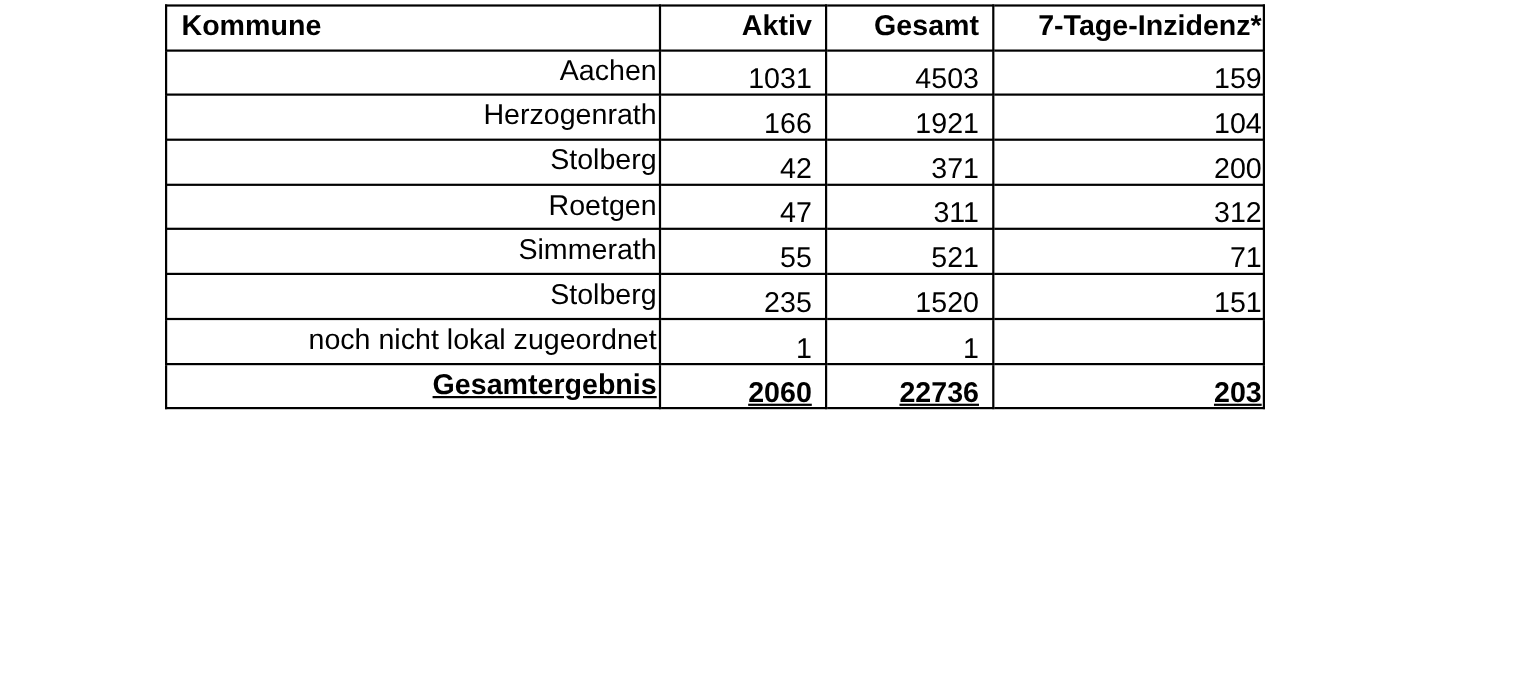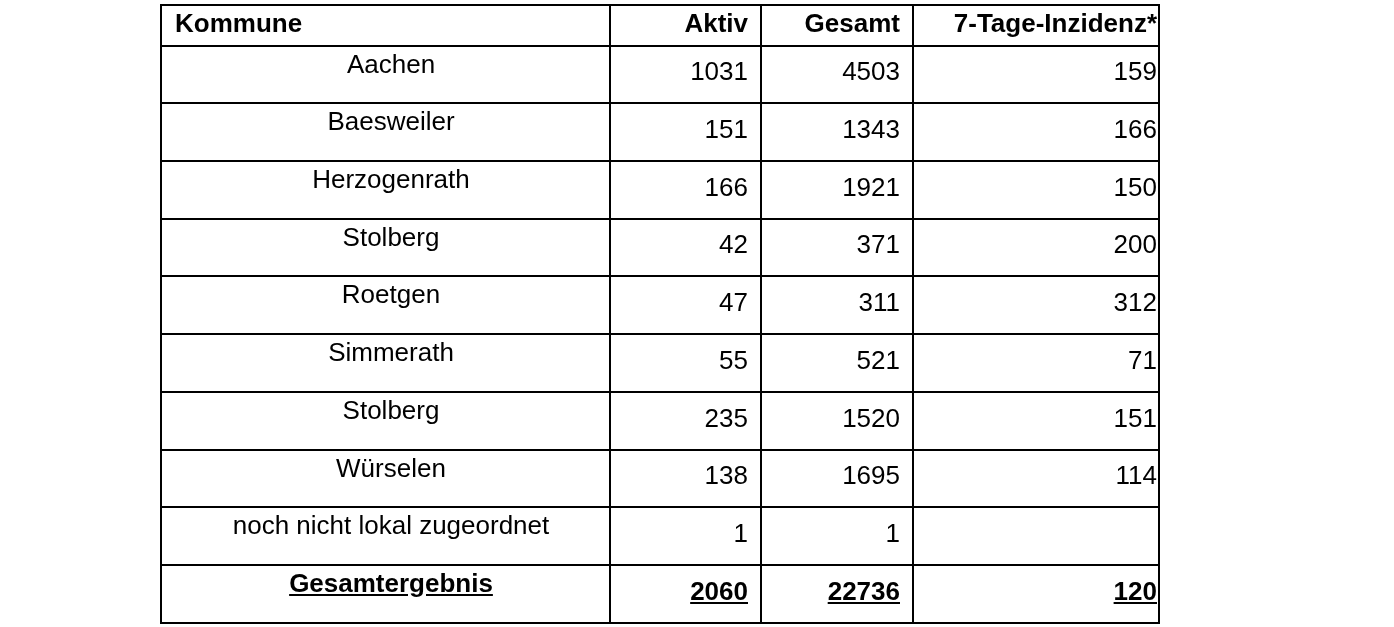--- a/index.html
+++ b/index.html
@@ -10,21 +10,21 @@
       height: 627px;
       overflow: hidden;
     }
     body {
       position: relative;
       font-family: "Liberation Sans", sans-serif;
       color: #000000;
     }
     table.data-table {
       position: absolute;
-      left: 160px;
+      left: 150px;
       top: 4px;
       border-collapse: collapse;
       table-layout: fixed;
       width: 998px;
     }
     table.data-table th,
     table.data-table td {
       border: 2px solid #000000;
       height: 38.7px;
       padding: 0 2px 0 13px;
@@ -34,34 +34,34 @@
       overflow: visible;
       vertical-align: middle;
     }
     table.data-table th {
       font-weight: bold;
       vertical-align: top;
       padding-top: 4px;
       height: 34.7px;
     }
     table.data-table td.name {
-      text-align: center;
+      text-align: right;
       vertical-align: top;
       padding-top: 4px;
       height: 34.7px;
     }
     table.data-table td.num,
     table.data-table th.num {
       text-align: right;
       padding-right: 12px;
       padding-left: 4px;
     }
     table.data-table td.num {
       vertical-align: bottom;
-      padding-bottom: 18px;
+      padding-bottom: 1px;
       height: 37.7px;
       margin-left: 20px;
     }
     table.data-table th.num.last,
     table.data-table td.num.last {
       padding-right: 1px;
     }
     tr.total td {
       font-weight: bold;
       text-decoration: underline;
@@ -90,30 +90,24 @@
     </tr>
   </thead>
   <tbody>
     <tr>
       <td class="name">Aachen</td>
       <td class="num">1031</td>
       <td class="num">4503</td>
       <td class="num last">159</td>
     </tr>
     <tr>
-      <td class="name">Baesweiler</td>
-      <td class="num">151</td>
-      <td class="num">1343</td>
-      <td class="num last">166</td>
-    </tr>
-    <tr>
       <td class="name">Herzogenrath</td>
       <td class="num">166</td>
       <td class="num">1921</td>
-      <td class="num last">150</td>
+      <td class="num last">104</td>
     </tr>
     <tr>
       <td class="name">Stolberg</td>
       <td class="num">42</td>
       <td class="num">371</td>
       <td class="num last">200</td>
     </tr>
     <tr>
       <td class="name">Roetgen</td>
       <td class="num">47</td>
@@ -126,31 +120,25 @@
       <td class="num">521</td>
       <td class="num last">71</td>
     </tr>
     <tr>
       <td class="name">Stolberg</td>
       <td class="num">235</td>
       <td class="num">1520</td>
       <td class="num last">151</td>
     </tr>
     <tr>
-      <td class="name">Würselen</td>
-      <td class="num">138</td>
-      <td class="num">1695</td>
-      <td class="num last">114</td>
-    </tr>
-    <tr>
       <td class="name">noch nicht lokal zugeordnet</td>
       <td class="num">1</td>
       <td class="num">1</td>
       <td class="num last"></td>
     </tr>
     <tr class="total">
       <td class="name">Gesamtergebnis</td>
       <td class="num">2060</td>
       <td class="num">22736</td>
-      <td class="num last">120</td>
+      <td class="num last">203</td>
     </tr>
   </tbody>
 </table>
 
 </body></html>

